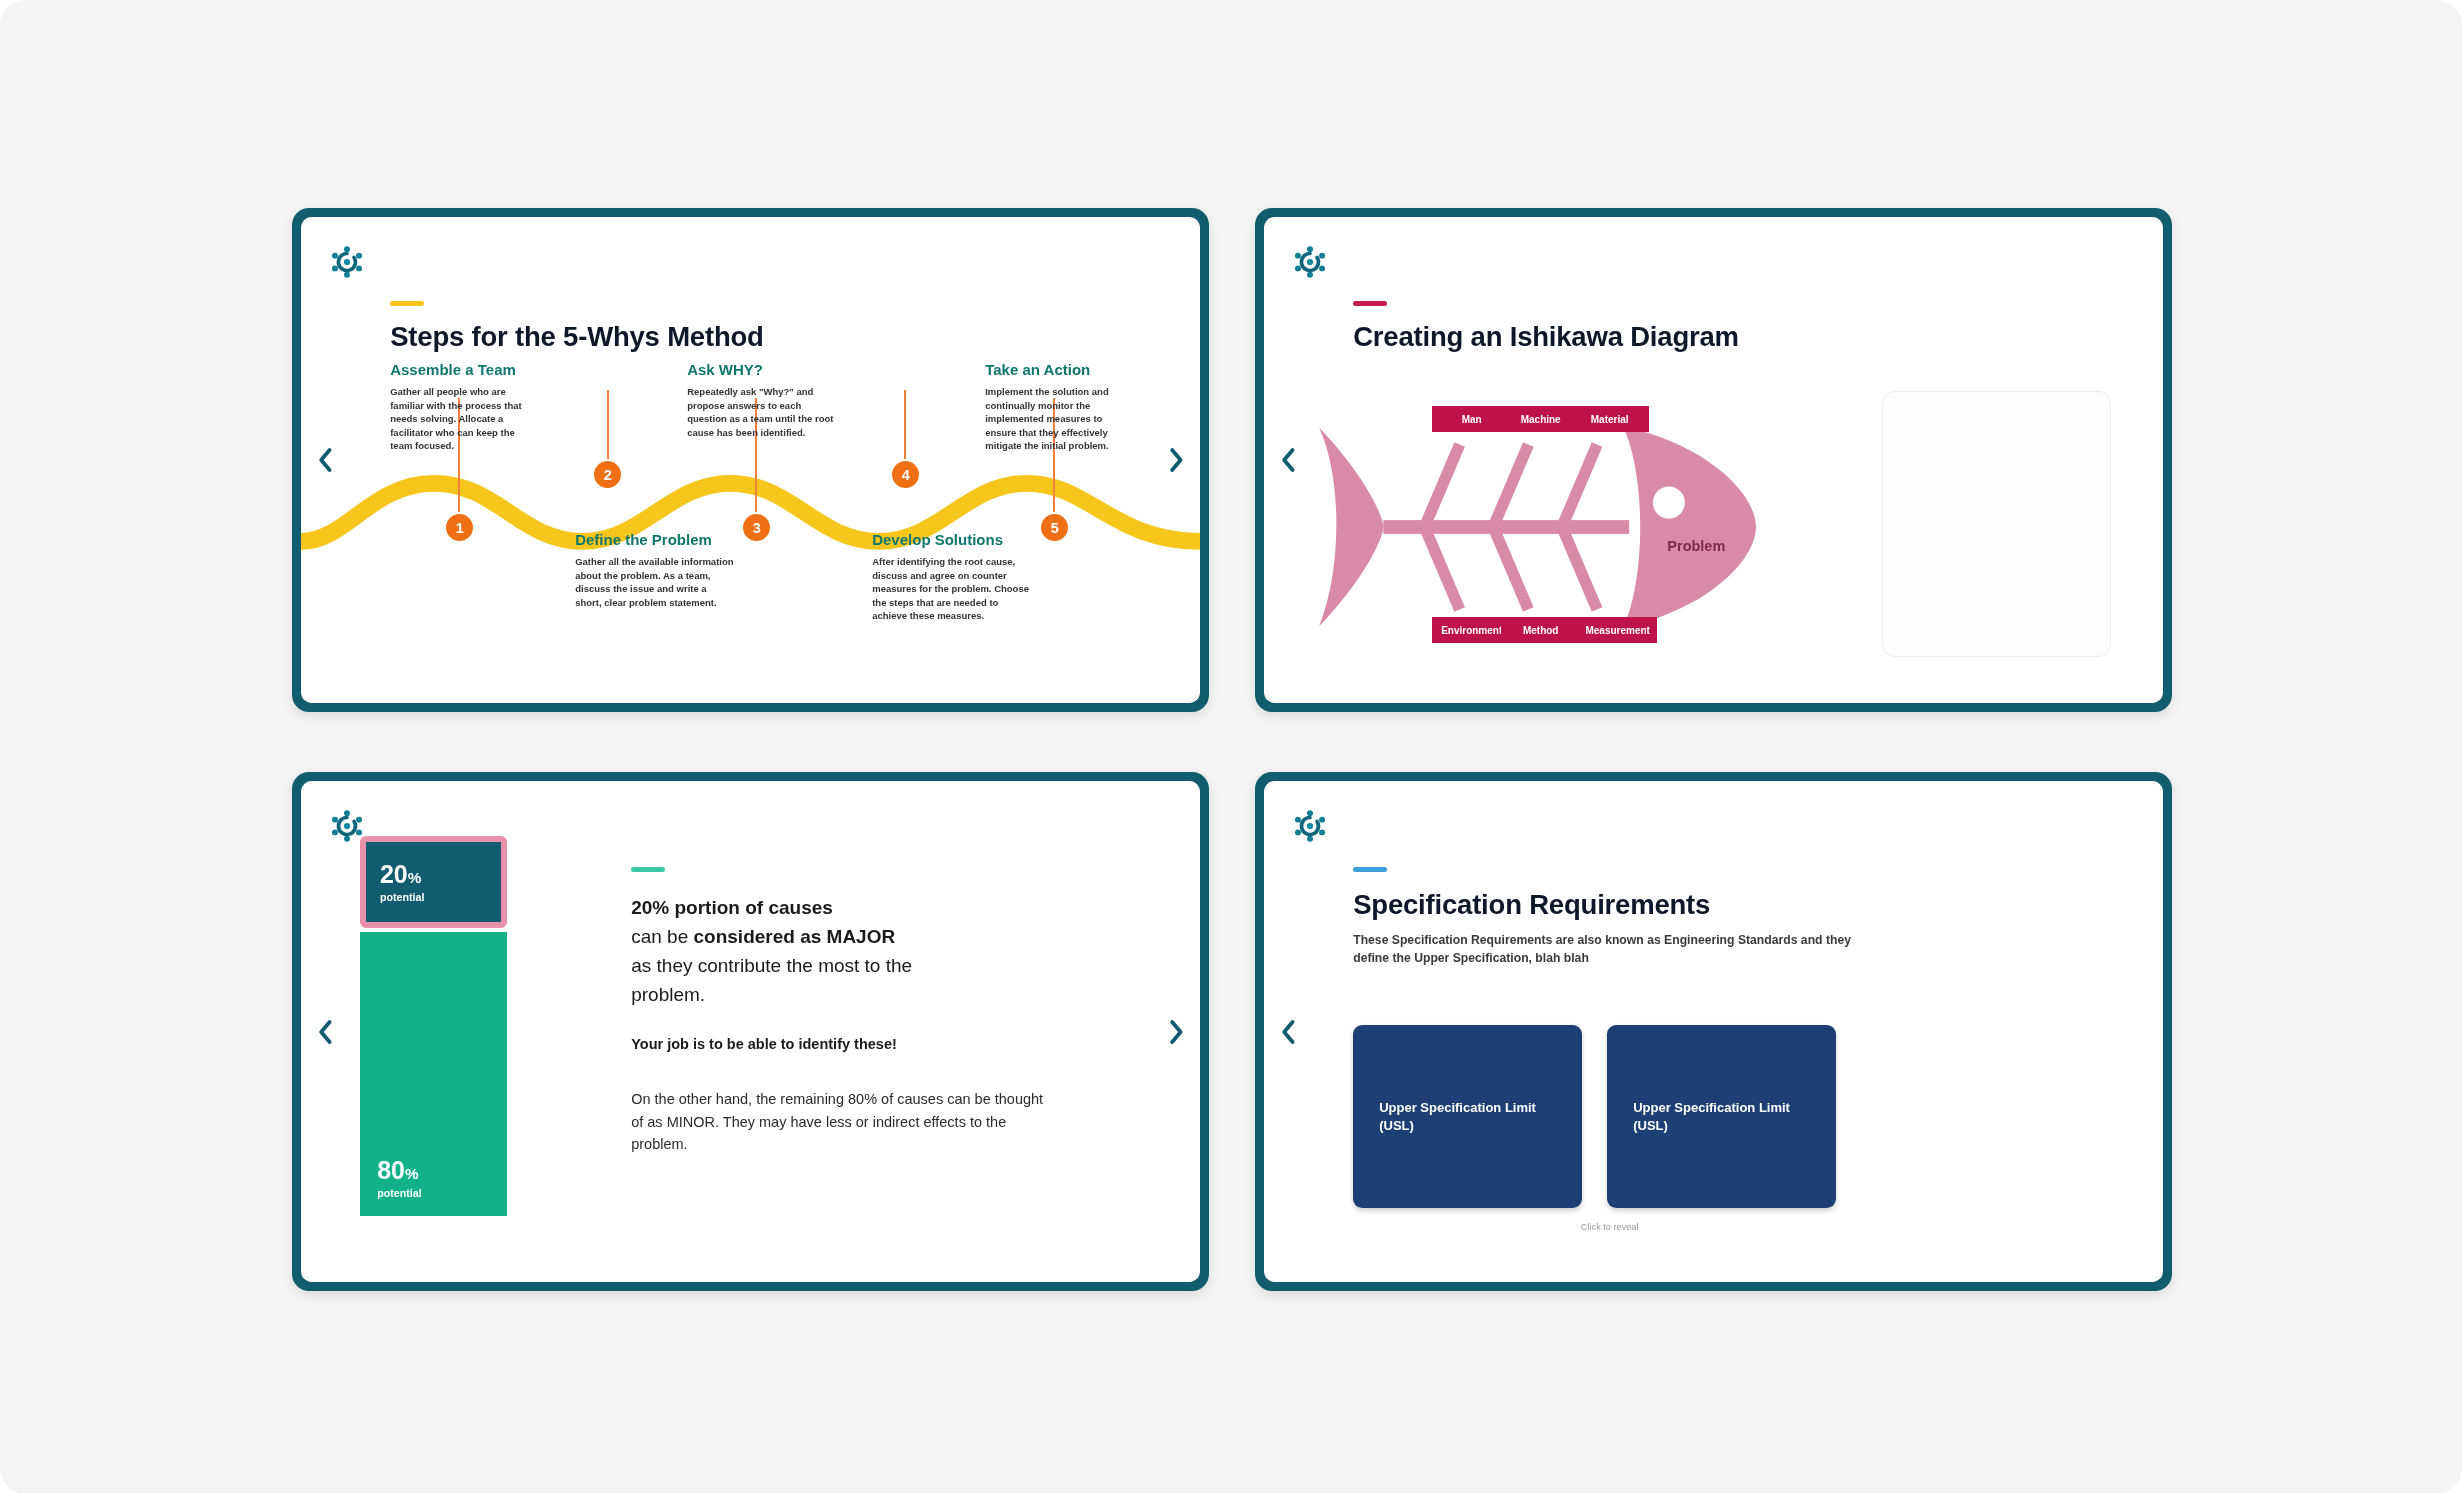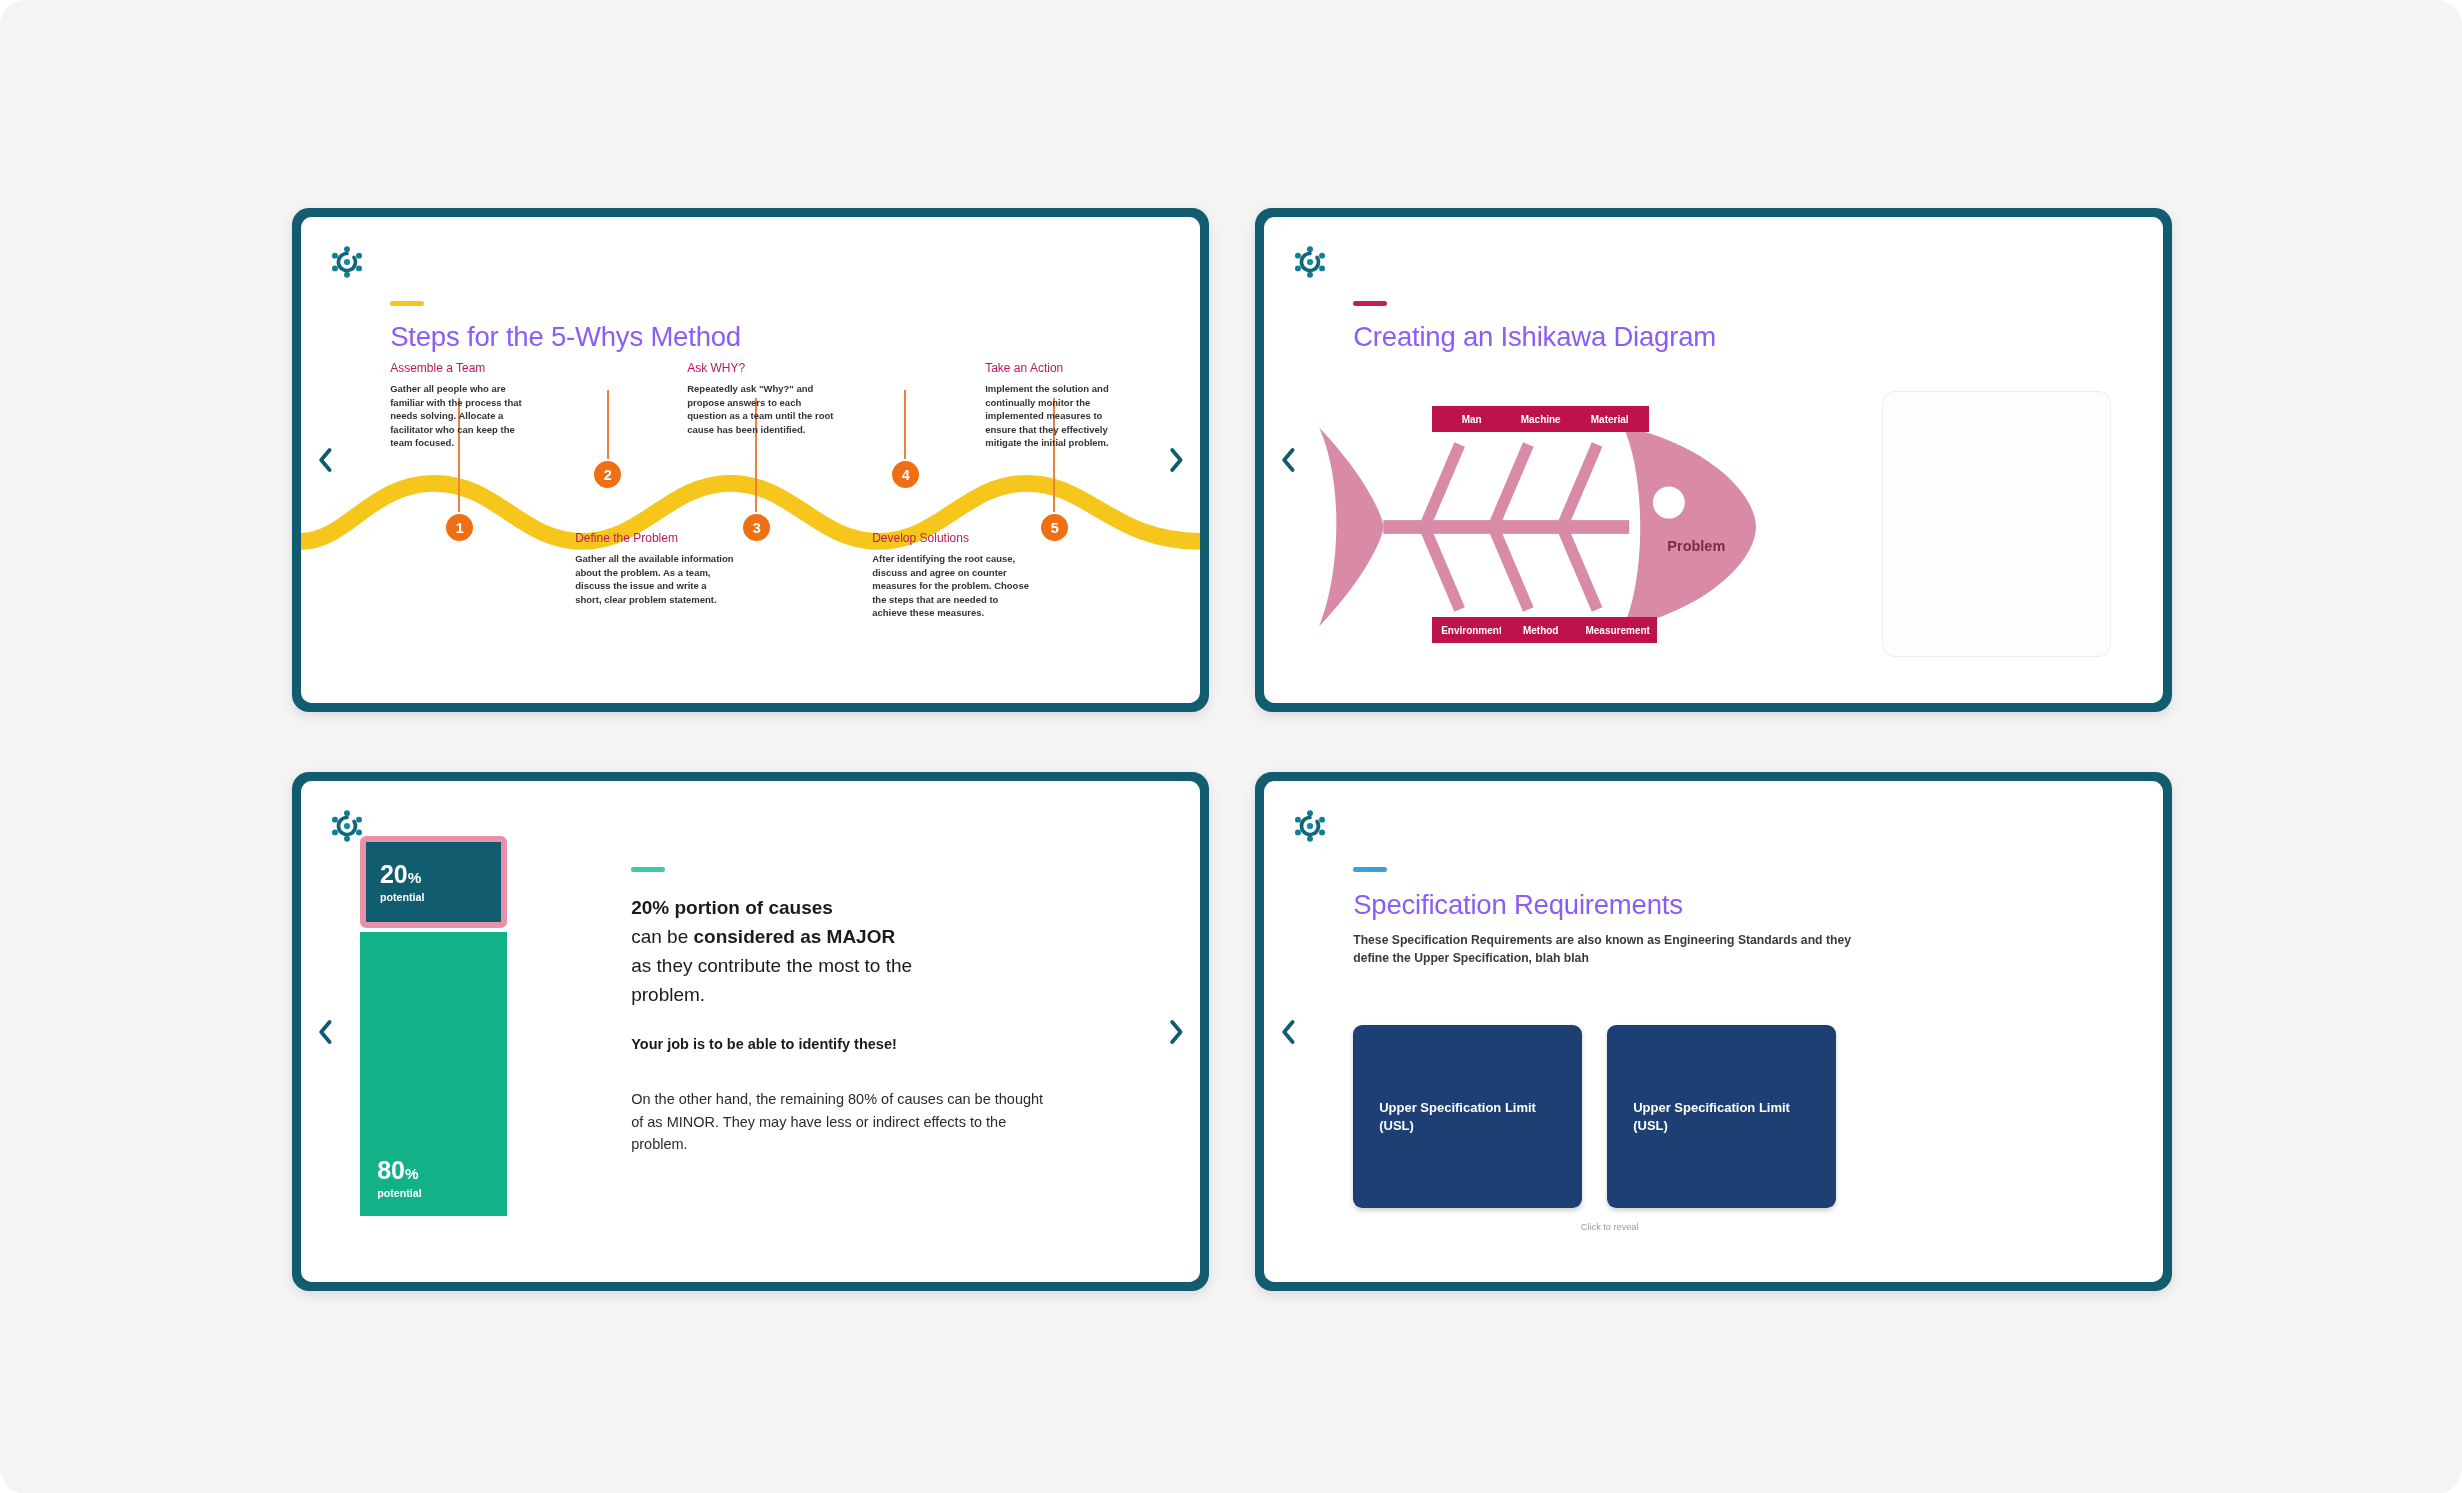--- a/index.html
+++ b/index.html
@@ -46,22 +46,22 @@
     width: 34px; height: 34px;
   }
   .accent-bar {
     position: absolute;
     width: 34px; height: 5.3px;
     border-radius: 2.3px;
   }
   .card-title {
     position: absolute;
     font-size: 27.5px;
-    font-weight: normal;
-    color: #8b5cf6;
+    font-weight: bold;
+    color: #0f172a;
     letter-spacing: -0.2px;
   }
   .nav {
     position: absolute;
     top: 50%;
     transform: translateY(-50%);
     width: 32px; height: 32px;
     display: flex; align-items: center; justify-content: center;
     cursor: pointer;
   }
@@ -72,22 +72,22 @@
   
   #card-five-whys .accent-bar { left: 89px; top: 84px; background: #f7c61c; }
   #card-five-whys .card-title { left: 89px; top: 104px; }
   .whys-stage { position: absolute; left: 0; top: 144px; width: 100%; height: 328px; }
   .whys-wave { position: absolute; left: 0; top: 107px; width: 100%; height: 107px; }
   .step {
     position: absolute;
     width: 147px;
   }
   .step-h {
-    font-size: 12px; font-weight: normal;
-    color: #be185d; margin-bottom: 6.9px;
+    font-size: 15px; font-weight: bold;
+    color: #0f766e; margin-bottom: 6.9px;
     white-space: nowrap;
   }
   .step-p {
     font-size: 9.5px; line-height: 1.42;
     color: #333; font-weight: 600;
   }
   .step-above { text-align: left; }
   .step-below { text-align: left; margin-left: 36px; }
   .tick {
     position: absolute; width: 2.3px; background: #f0803c;

